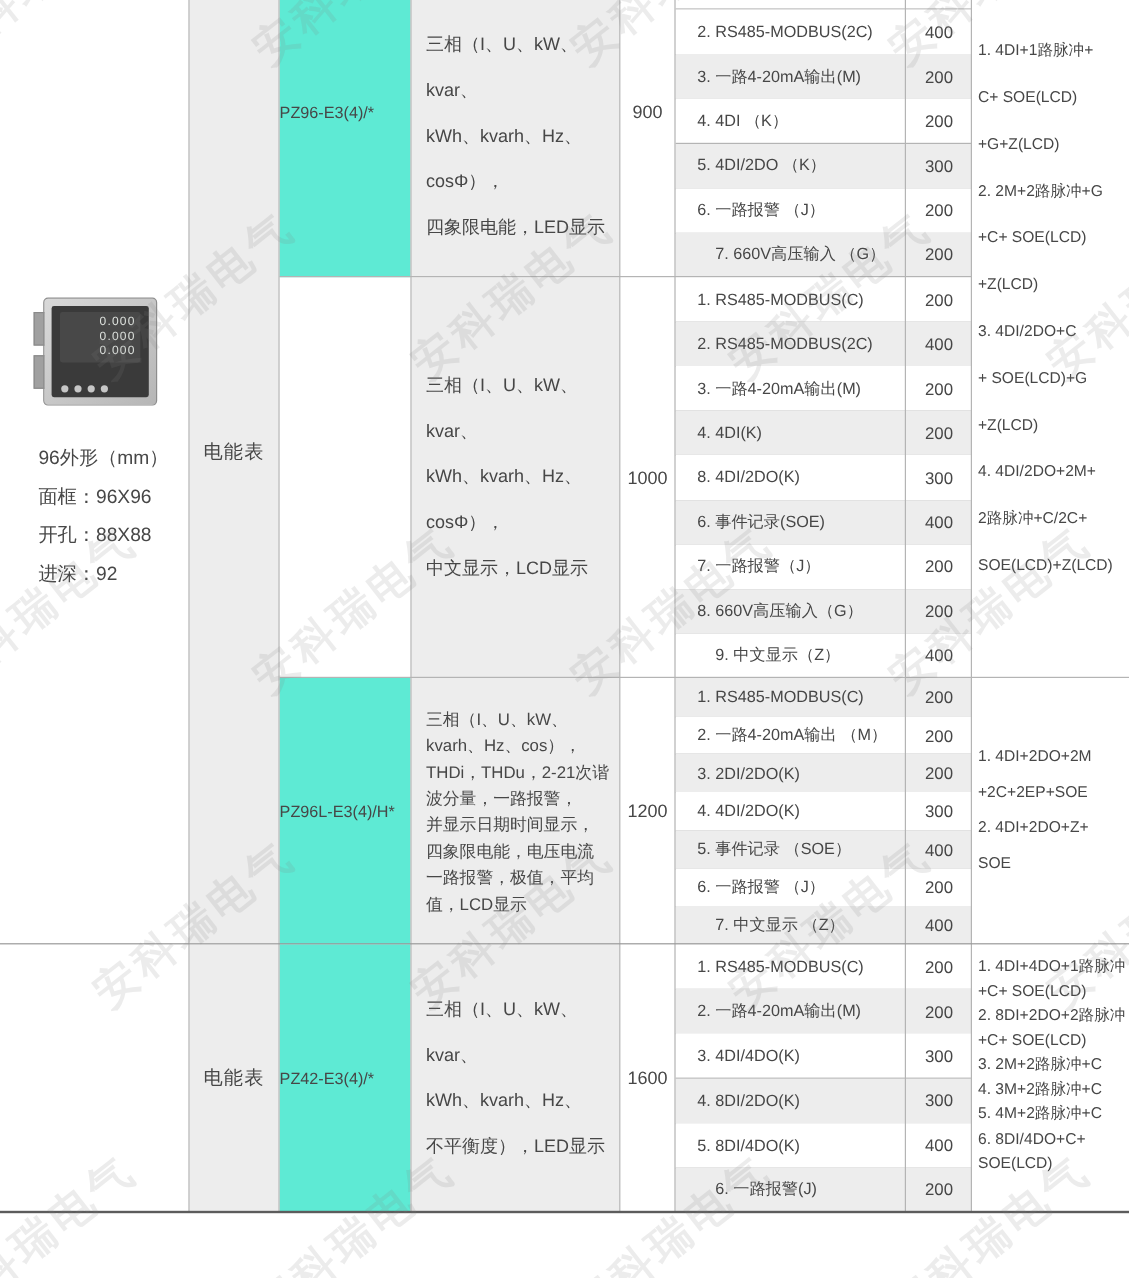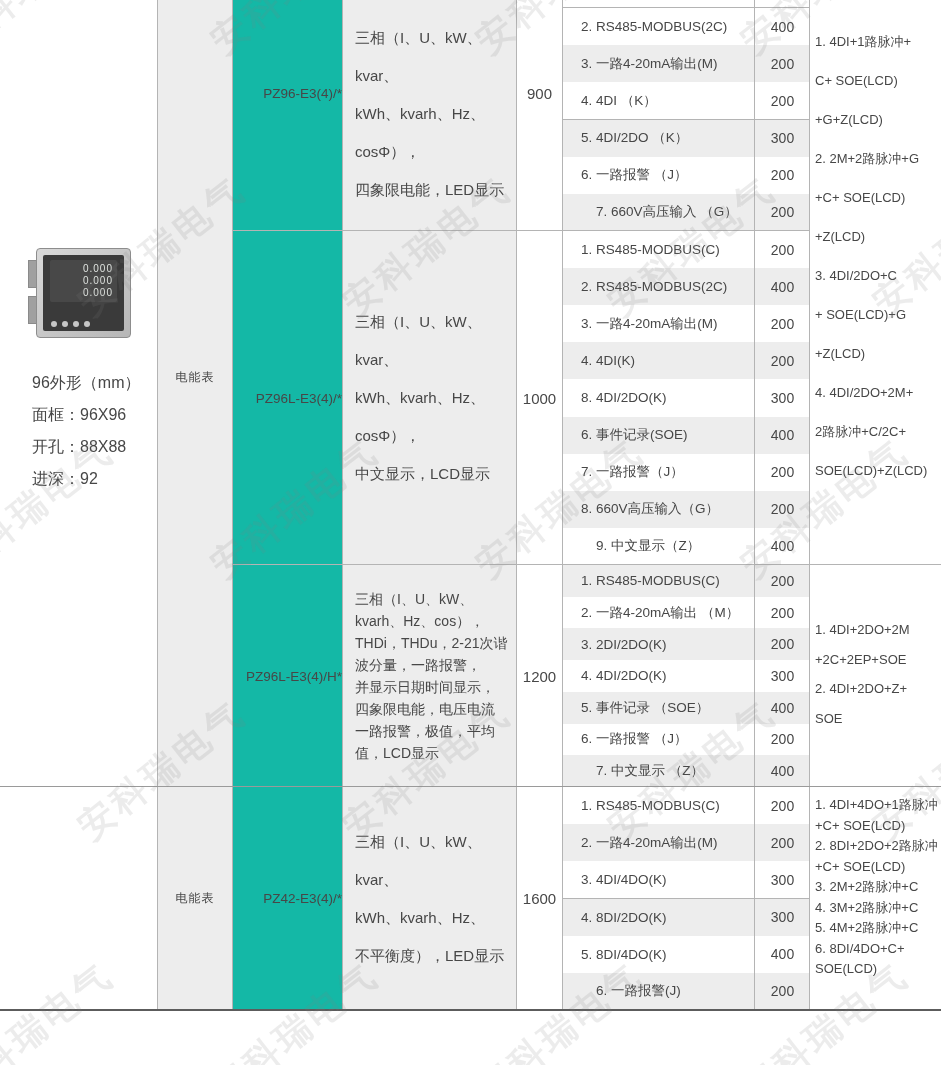--- a/index.html
+++ b/index.html
@@ -17,27 +17,27 @@
   #sep-a{left:233px; top:230px; width:577px;}
   #sep-b{left:233px; top:564px; width:708px;}
   #sep-dark1{position:absolute; left:0; top:786px; width:941px; height:1px; background:#9a9a9a; z-index:5;}
   #sep-dark2{position:absolute; left:0; top:1009px; width:941px; height:2px; background:#5c5c5c; z-index:5;}
 
   
   #product1{left:0; top:0; width:157px; height:786px; background:#fff;}
   #product2{left:0; top:787px; width:157px; height:222px; background:#fff;}
   #category1{left:158px; top:0; width:74px; height:786px;}
   #category2{left:158px; top:787px; width:74px; height:222px;}
-  .cat-cell{ display:flex; align-items:center; justify-content:center; font-size:12px; letter-spacing:1px;}
+  .cat-cell{ display:flex; align-items:center; justify-content:center; font-size:16px; letter-spacing:1px;}
   #category1 span{ position:relative; top:-16px; }
 
   .dims1{ position:absolute; left:32px; top:367px; font-size:16px; line-height:32px; }
 
   
-  .model-cell{ left:233px; width:109px; background:#14b8a6; display:flex; align-items:center; justify-content:flex-end; font-size:13.5px; }
+  .model-cell{ left:233px; width:109px; background:#5eead4; display:flex; align-items:center; justify-content:flex-start; font-size:13.5px; }
   .desc-cell { left:343px; width:173px; background:#ededed; display:flex; align-items:center; }
   .price-cell{ left:517px; width:45px; background:#fff; display:flex; align-items:center; justify-content:center; font-size:15px; }
   #model1,#desc1,#price1 { top:0; height:231px; }
   #model2,#desc2,#price2 { top:231px; height:334px; }
   #model3,#desc3,#price3 { top:565px; height:222px; }
   #model4,#desc4,#price4 { top:787px; height:223px; }
   #model1 span, #price1 span { position:relative; top:-22px; }
   .desc-block{ padding-left:12px; padding-right:2px; font-size:15px; line-height:38px; }
   #desc1 .desc-block{ position:relative; top:-2px; }
   #desc3 .desc-block{ font-size:14px; line-height:22px; }
@@ -125,23 +125,20 @@
 
   <div class="cell gray cat-cell" id="category1">
     <span>电能表</span>
   </div>
   <div class="cell gray cat-cell" id="category2">
     <span>电能表</span>
   </div>
 
   <div class="cell model-cell" id="model1">
     <span>PZ96-E3(4)/*</span>
-    </div>
-  <div class="cell model-cell" id="model2">
-    <span>PZ96L-E3(4)/*</span>
     </div>
   <div class="cell model-cell" id="model3">
     <span>PZ96L-E3(4)/H*</span>
     </div>
   <div class="cell model-cell" id="model4">
     <span>PZ42-E3(4)/*</span>
     </div>
 
   <div class="cell desc-cell" id="desc1">
       <div class="desc-block">

